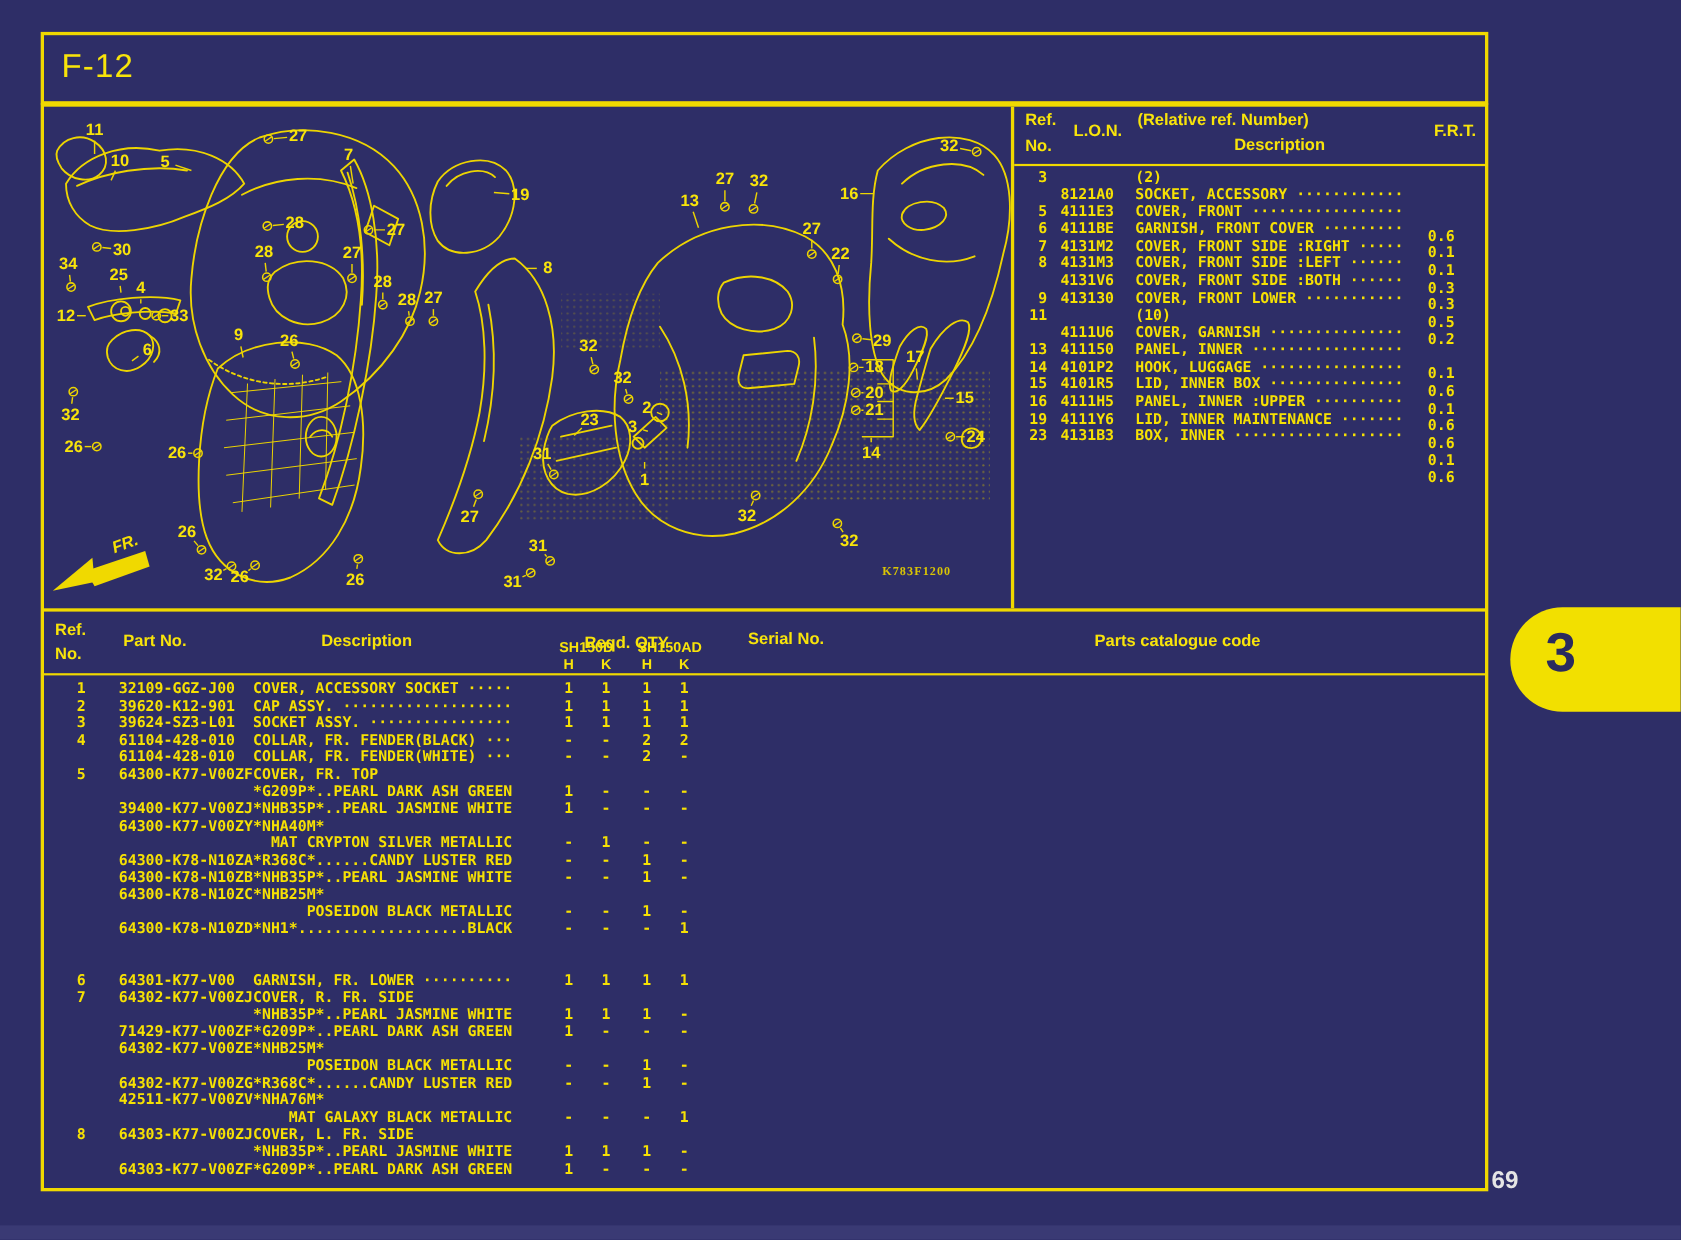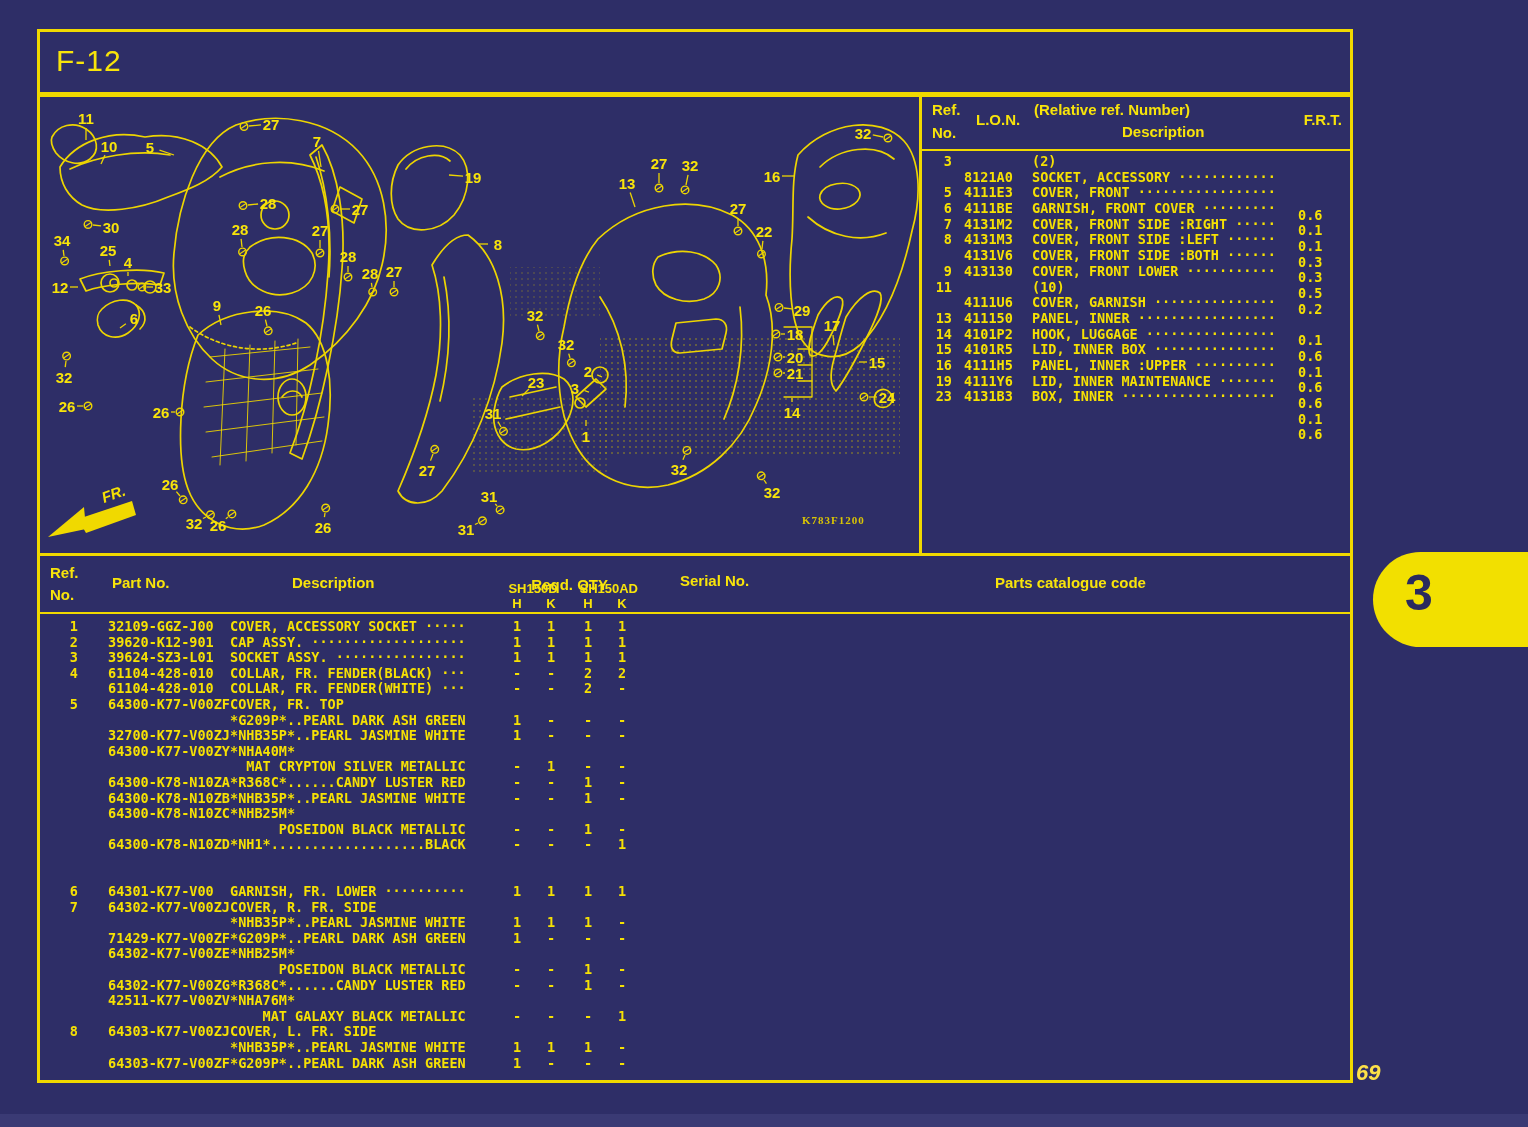--- a/index.html
+++ b/index.html
@@ -60,21 +60,21 @@
   .q0{left:465px;} .q1{left:499px;} .q2{left:536px;} .q3{left:570px;}
   
   #section-tab{
     position:absolute;left:1373px;top:552px;width:155px;height:95px;
     background:#f2e000;border-radius:48px 0 0 48px;
   }
   #section-tab span{
     position:absolute;left:32px;top:12px;font-size:50px;font-weight:bold;color:#2b2b5e;
   }
   #faint-pageno{
-    position:absolute;left:1356px;top:1060px;font-size:22px;font-weight:bold;color:#fde047;font-style:italic;
+    position:absolute;left:1356px;top:1060px;font-size:22px;font-weight:bold;color:#e5e5e5;
   }
 </style>
 </head>
 <body>
 
 <div class="bottom-strip"></div>
 
 <div id="header-box" class="frame">
   <div id="page-code">F-12</div>
 </div>
@@ -539,21 +539,21 @@
         <span class="c-ref"></span>
         <span class="c-part"></span>
         <span class="c-desc">*G209P*..PEARL DARK ASH GREEN</span>
         <span class="q q0">1</span>
         <span class="q q1">-</span>
         <span class="q q2">-</span>
         <span class="q q3">-</span>
       </div>
       <div class="prow">
         <span class="c-ref"></span>
-        <span class="c-part">32700-K77-V00ZJ</span>
+        <span class="c-part">39400-K77-V00ZJ</span>
         <span class="c-desc">*NHB35P*..PEARL JASMINE WHITE</span>
         <span class="q q0">1</span>
         <span class="q q1">-</span>
         <span class="q q2">-</span>
         <span class="q q3">-</span>
       </div>
       <div class="prow">
         <span class="c-ref"></span>
         <span class="c-part">64300-K77-V00ZY</span>
         <span class="c-desc">*NHA40M*</span>

